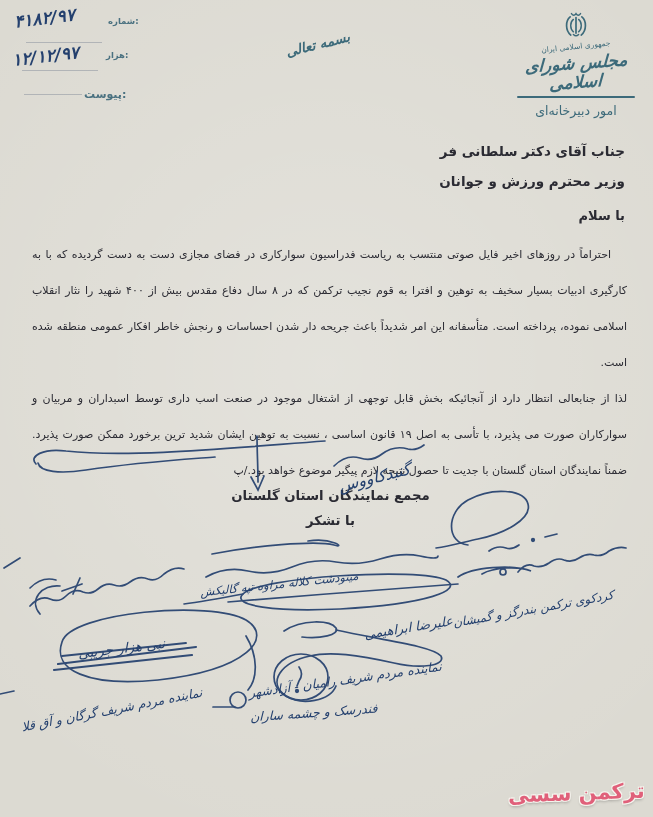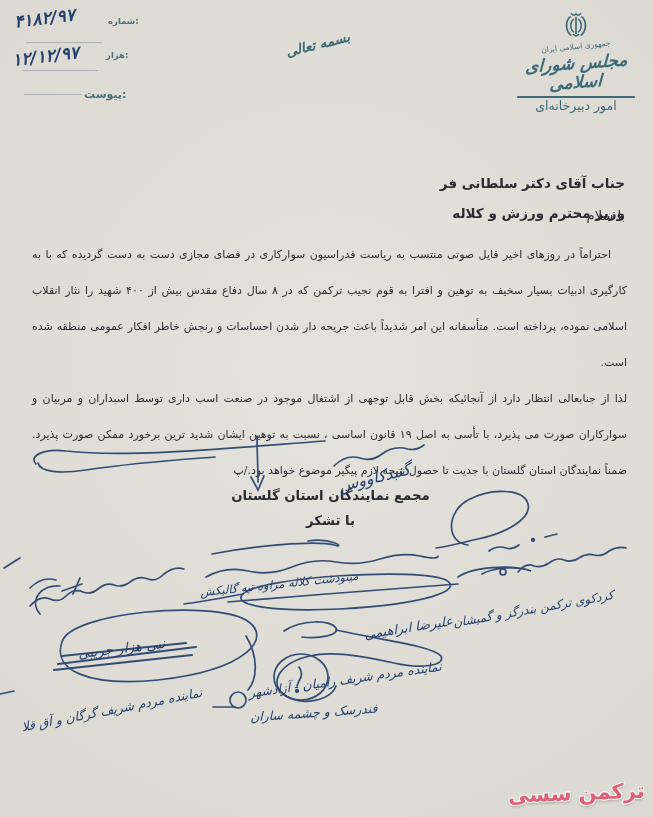--- a/index.html
+++ b/index.html
@@ -18,26 +18,26 @@
   .meta-label { position:absolute; font-size:8.5px; color:#4a7180;font-weight:bold; }
   .meta-line { position:absolute; height:1px; background:#9aa0a8; opacity:.65; }
   .meta-value { position:absolute; font-size:17px; font-weight:bold; letter-spacing:2px; }
 
   
   .letterhead { position:absolute; right:6px; top:8px; width:142px; display:flex; flex-direction:column; align-items:center; text-align:center; }
   .emblem { width:26px; height:32px; }
   .country { font-size:7.5px; transform:rotate(-6deg); margin-top:2px; white-space:nowrap; }
   .assembly { font-size:17px; font-weight:bold; font-style:italic; line-height:1.12; transform:rotate(-4deg) skewX(-6deg); margin-top:3px; }
   .lh-line { width:118px; height:2px; background:#3c6a7a; margin-top:4px; border-radius:1px; }
-  .department { font-size:12.5px; letter-spacing:1.5px; white-space:nowrap; }
+  .department { font-size:12.5px; letter-spacing:1.5px; margin-top:5px; white-space:nowrap; }
 
   .bismillah { position:absolute; left:285px; top:36px; font-size:13.5px; font-weight:bold; font-style:italic; transform:rotate(-14deg); white-space:nowrap; }
 
-  .recipient { position:absolute; right:28px; top:136px; direction:rtl; text-align:right; font-size:13.5px; font-weight:bold; line-height:30px;margin-top:32px; }
-  .salutation { position:absolute; right:28px; top:208px; direction:rtl; font-size:13px; font-weight:normal; }
+  .recipient { position:absolute; right:28px; top:136px; direction:rtl; text-align:right; font-size:13.5px; font-weight:bold; line-height:30px; }
+  .salutation { position:absolute; right:28px; top:208px; direction:rtl; font-size:13px; font-weight:bold; }
 
   .body-text { position:absolute; right:26px; left:32px; top:237px; direction:rtl; text-align:justify; font-size:11px; line-height:36px; }
   .body-text p.p1 { text-indent:16px; }
   .body-text p.p2 { margin-top:0; }
 
   .closing { position:absolute; left:213px; top:483px; width:235px; direction:rtl; text-align:center; font-weight:bold; line-height:25px; font-size:13.3px; }
 
   .sig-svg { position:absolute; inset:0; width:653px; height:817px; pointer-events:none; }
 
   .ann { position:absolute; direction:rtl; white-space:nowrap; }
@@ -89,21 +89,21 @@
       </g>
     </svg>
     <div class="country teal">جمهوری اسلامی ایران</div>
     <div class="assembly teal" dir="rtl">مجلس شورای اسلامی</div>
     <div class="lh-line"></div>
     <div class="department teal" dir="rtl">امور دبیرخانه‌ای</div>
   </div>
 
   <div class="recipient print">
     <div>جناب آقای دکتر سلطانی فر</div>
-    <div>وزیر محترم ورزش و کلاله</div>
+    <div>وزیر محترم ورزش و جوانان</div>
   </div>
 
   <div class="salutation print">با سلام</div>
 
   <div class="body-text print">
     <p class="p1">احتراماً در روزهای اخیر فایل صوتی منتسب به ریاست فدراسیون سوارکاری در فضای مجازی دست به دست گردیده که با به کارگیری ادبیات بسیار سخیف به توهین و افترا به قوم نجیب ترکمن که در ۸ سال دفاع مقدس بیش از ۴۰۰ شهید را نثار انقلاب اسلامی نموده، پرداخته است. متأسفانه این امر شدیداً باعث جریحه دار شدن احساسات و رنجش خاطر افکار عمومی منطقه شده است.</p>
     <p class="p2">لذا از جنابعالی انتظار دارد از آنجائیکه بخش قابل توجهی از اشتغال موجود در صنعت اسب داری توسط اسبداران و مربیان و سوارکاران صورت می پذیرد، با تأسی به اصل ۱۹ قانون اساسی ، نسبت به توهین ایشان شدید ترین برخورد ممکن صورت پذیرد. ضمناً نمایندگان استان گلستان با جدیت تا حصول نتیجه لازم پیگیر موضوع خواهد بود./پ</p>
   </div>
 
   <div class="closing print">

